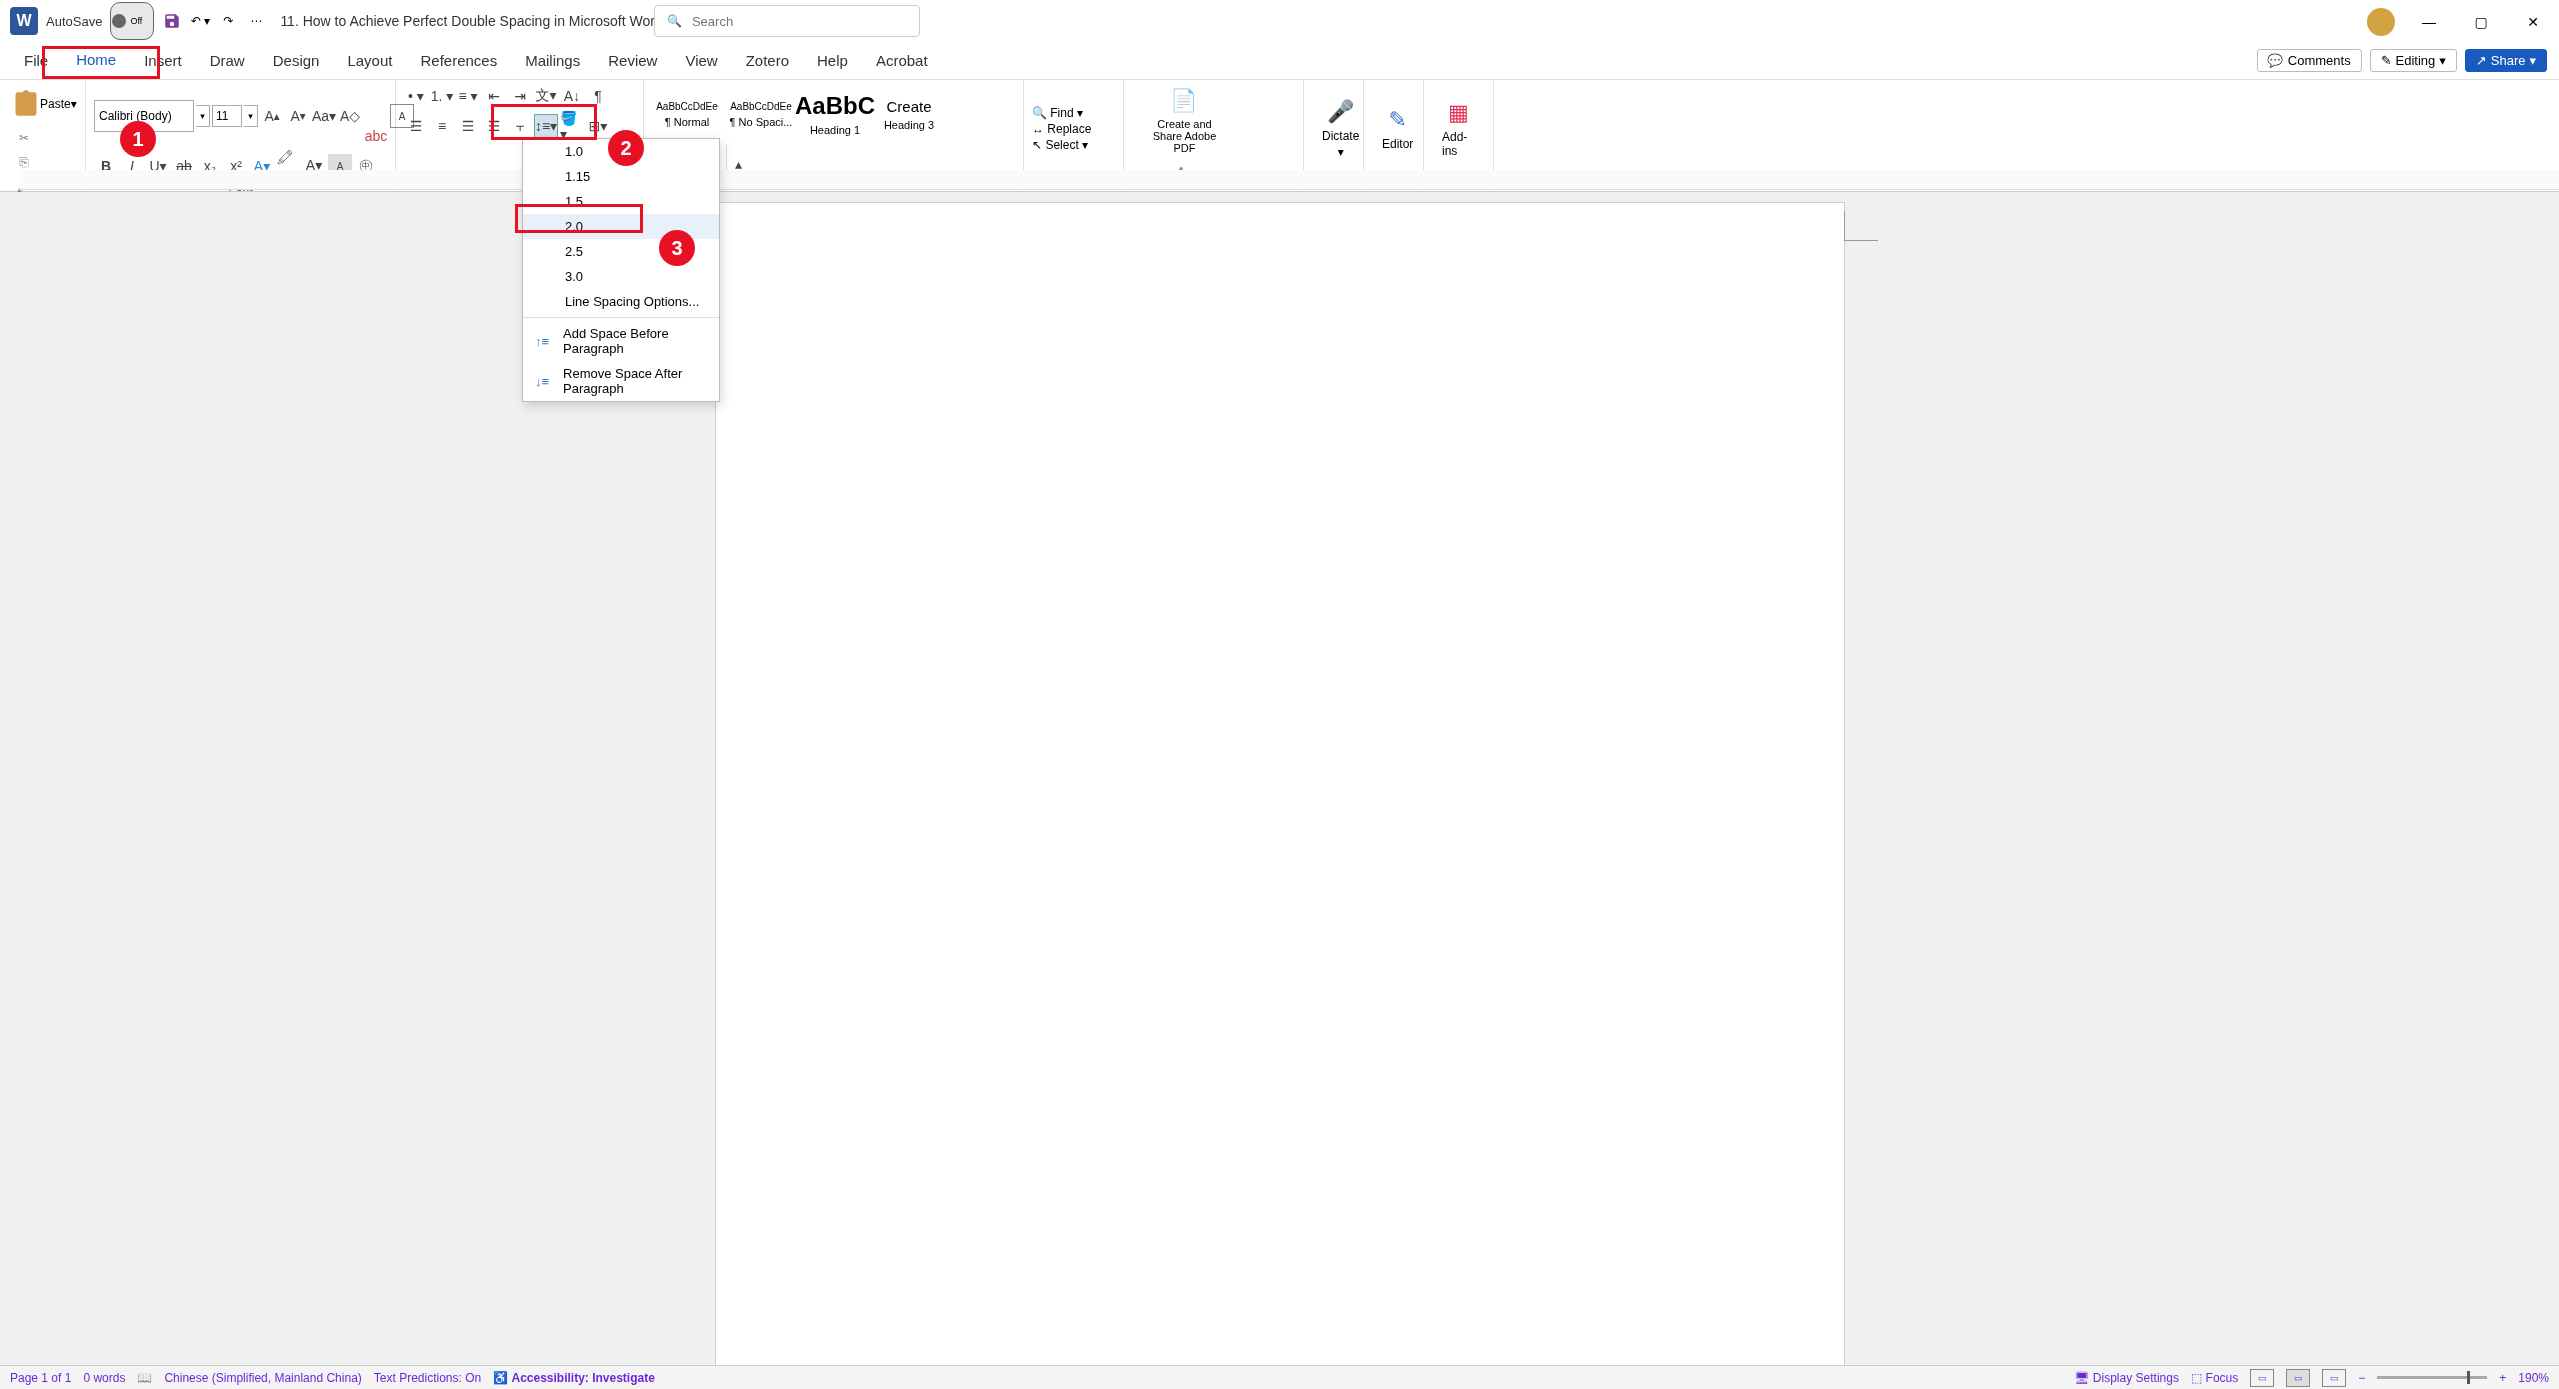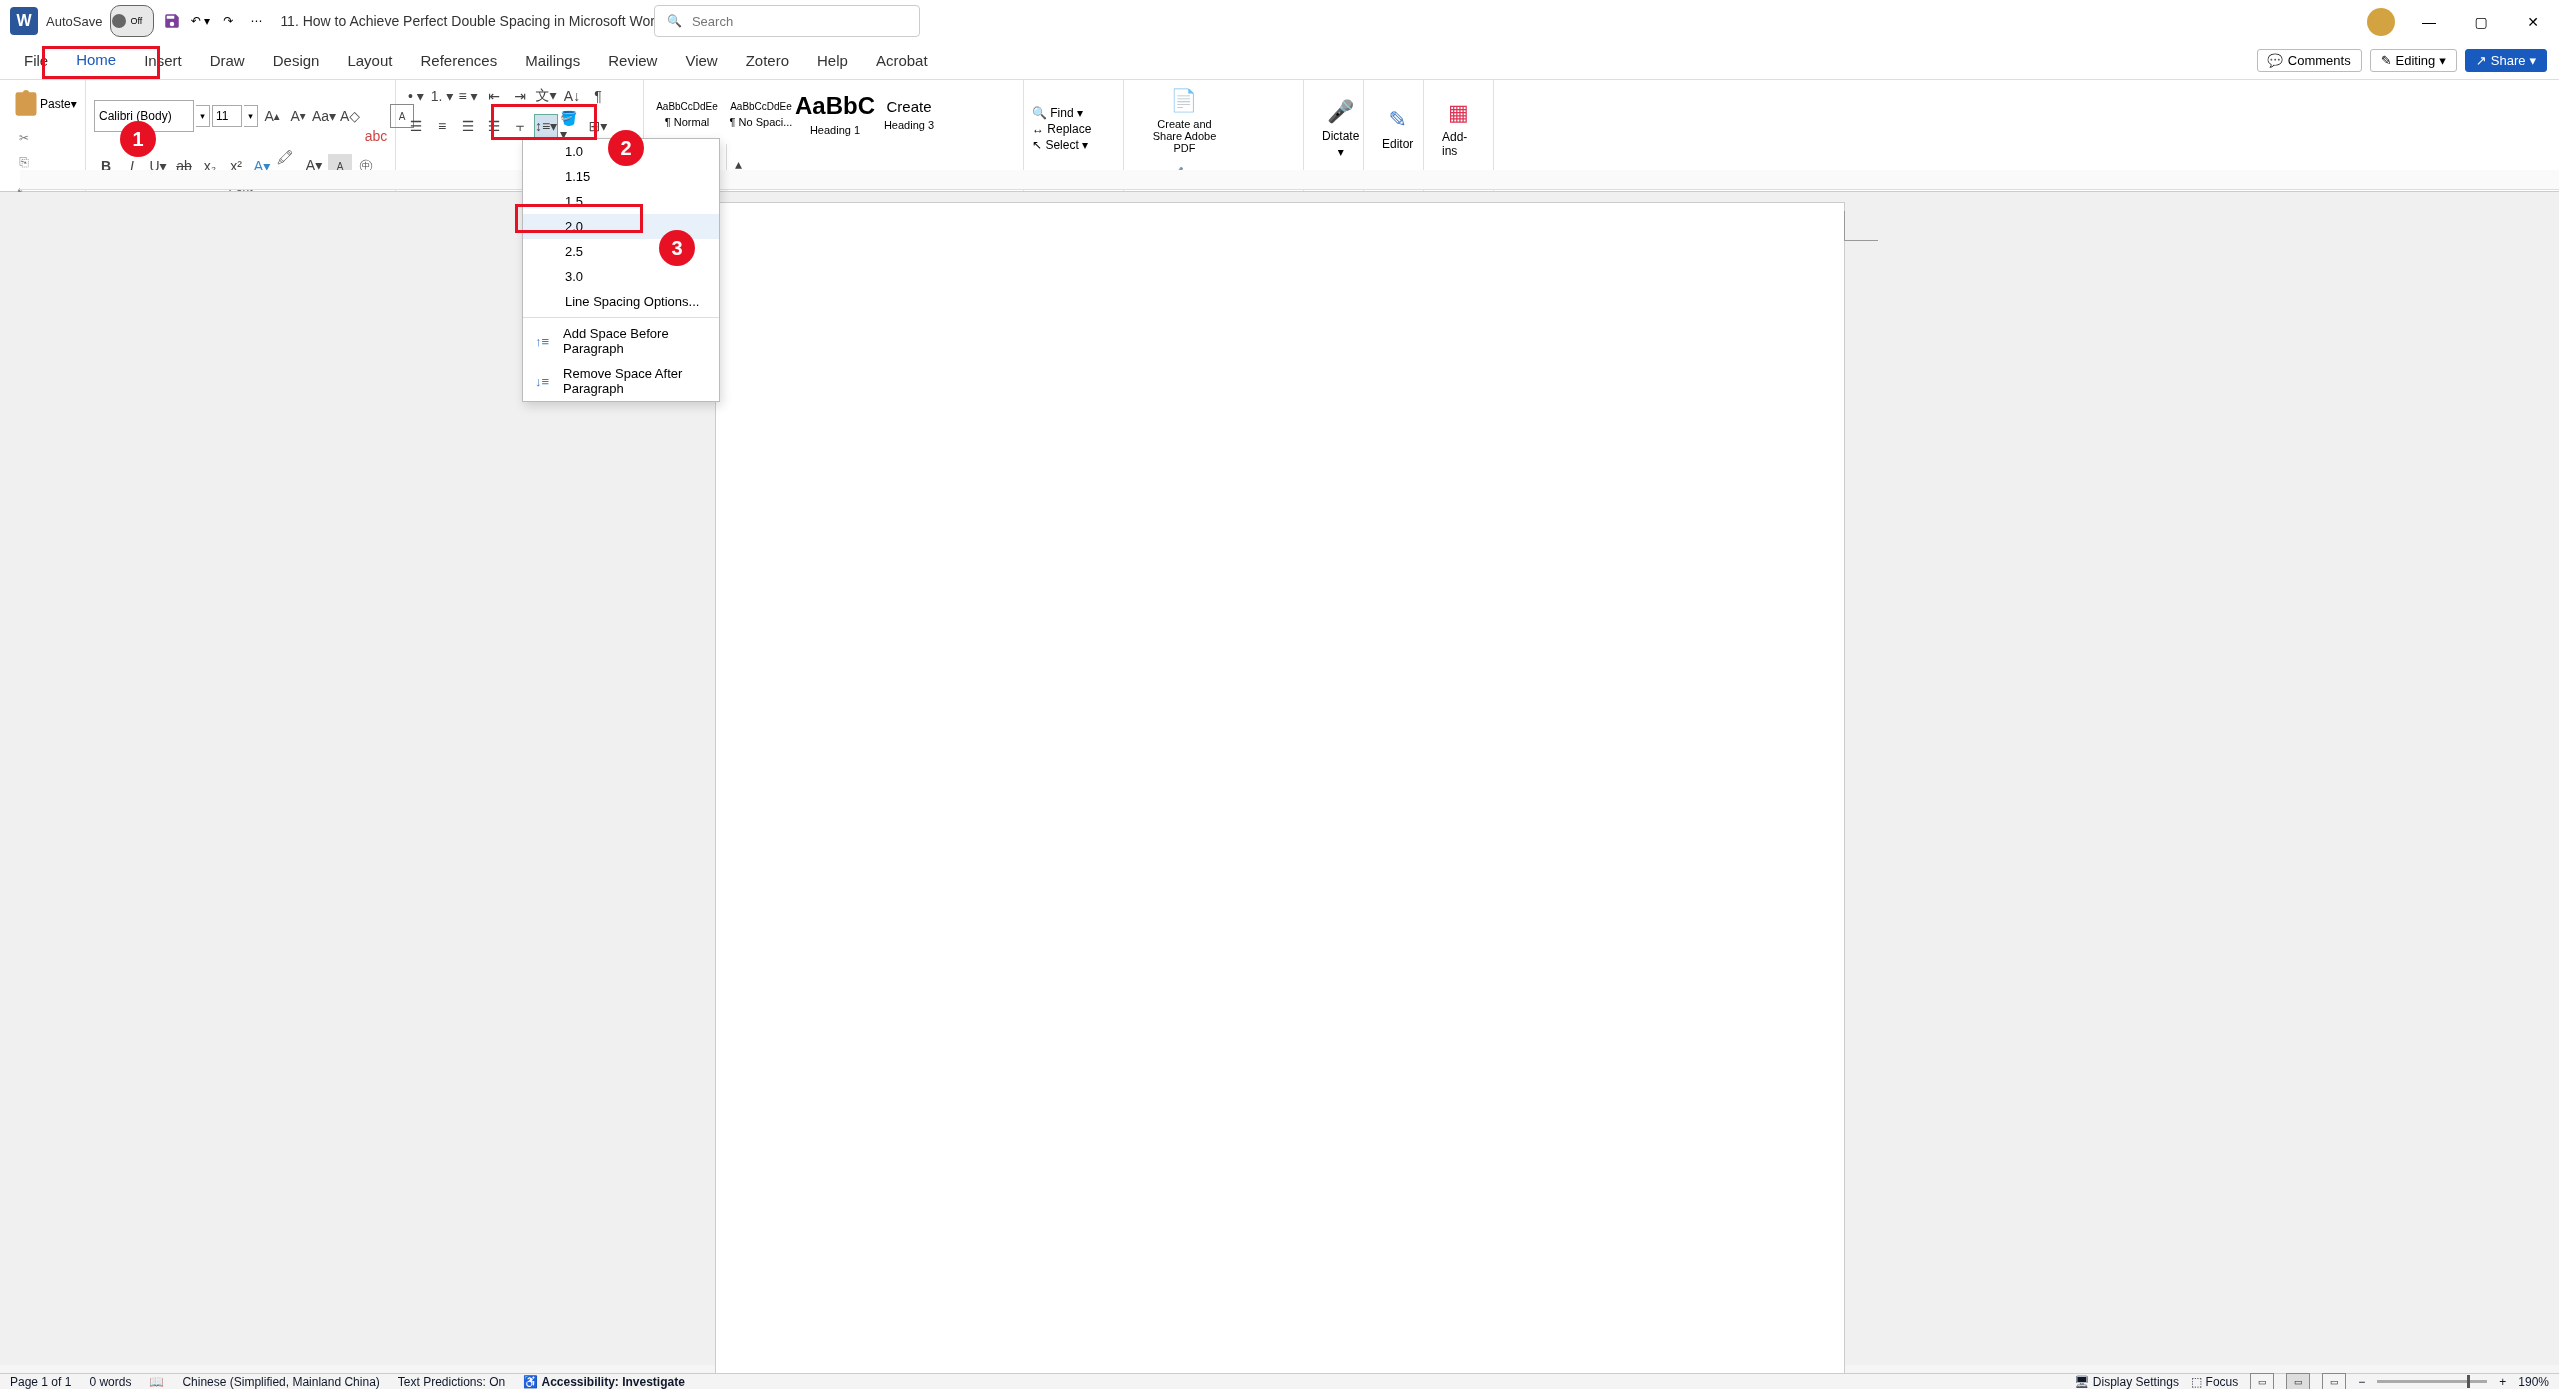--- a/index.html
+++ b/index.html
@@ -27,21 +27,21 @@
   color: white;
   display: flex;
   align-items: center;
   justify-content: center;
   font-weight: bold;
   font-size: 16px;
   border-radius: 4px;
 }
 .autosave-label { font-size: 13px; color: #333; }
 .autosave-toggle {
-  width: 44px; height: 32px;
+  width: 44px; height: 38px;
   border: 1px solid #666;
   border-radius: 10px;
   background: #e8e8e8;
   display: flex;
   align-items: center;
   padding: 1px;
 }
 .toggle-knob {
   width: 14px; height: 14px;
   background: #666;
@@ -190,28 +190,28 @@
 .spacing-item {
   padding: 5px 10px 5px 42px;
   cursor: pointer;
   position:relative;
 }
 .spacing-item.highlight { background: #e8f0fa;}
 .menu-sep{ height:1px; background:#ddd; margin:3px 0;}
 .menu-icon-item{ padding:5px 10px 5px 12px; display:flex; align-items:center; gap:14px; cursor:pointer;}
 
 .status-bar {
-  position:absolute; bottom:0; left:0; right:0; height:16px;
+  position:absolute; bottom:0; left:0; right:0; height:24px;
   background:#f4f4f4;
   border-top:1px solid #ccc;
   display:flex; align-items:center;
   font-size:12px;
   padding:0 10px;
-  gap:18px;
-  color:#0f172a;
+  gap:12px;
+  color:#6d28d9;
 }
 .status-right{ margin-left:auto; display:flex; align-items:center; gap:12px;}
 .view-btn{ width:24px; height:18px; border:1px solid #888; display:flex;align-items:center;justify-content:center; font-size:9px;}
 .zoom-slider{ width:110px; height:3px; background:#aaa; position:relative;}
 .zoom-slider::after{content:"";position:absolute;left:90px;top:-5px;width:3px;height:13px;background:#555;}
 
 .editing-group-list{display:flex;flex-direction:column;gap:2px;font-size:12px;}
 
 svg{display:block;}
 </style>

